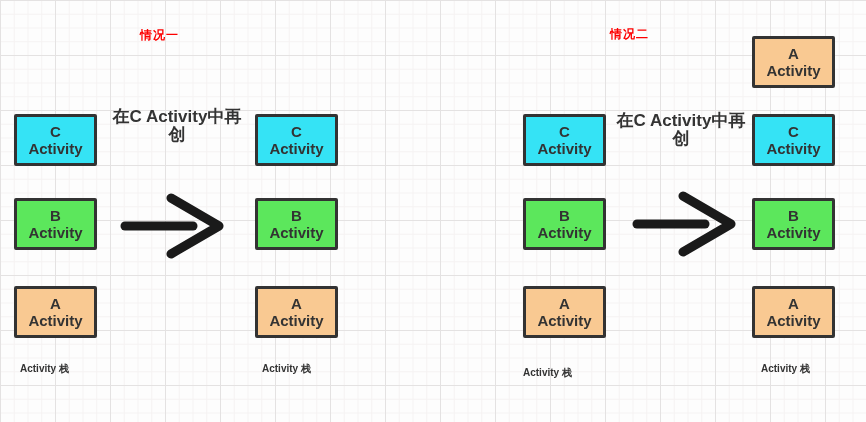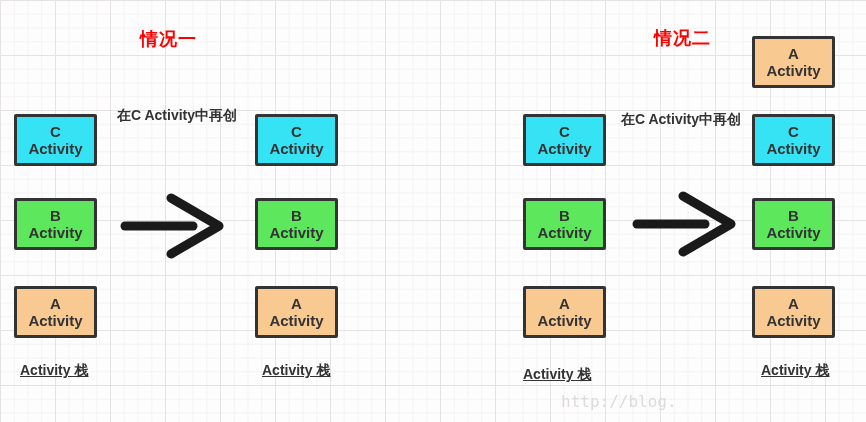--- a/index.html
+++ b/index.html
@@ -11,30 +11,30 @@
     background-color:#fdfdfd;
     background-image:
       linear-gradient(to right, #e4e2e2 1px, transparent 1px),
       linear-gradient(to bottom, #e4e2e2 1px, transparent 1px),
       linear-gradient(to right, #f5f2f2 1px, transparent 1px),
       linear-gradient(to bottom, #f5f2f2 1px, transparent 1px);
     background-size: 55px 55px, 55px 55px, 13.75px 13.75px, 13.75px 13.75px;
   }
   .title{
     position:absolute;
-    font-size:18px;font-weight:bold;
+    font-size:12px;font-weight:bold;
     color:var(--title-red);
     letter-spacing:1px;
   }
   .t1{left:140px;top:27px;}
-  .t2{left:654px;top:26px;text-align:center;}
+  .t2{left:610px;top:26px;text-align:center;}
   .instr{
     position:absolute;width:140px;
     text-align:center;
-    font-size:14px;font-weight:bold;
+    font-size:17px;font-weight:bold;
     color:var(--text);line-height:1.05;
   }
   .i1{left:107px;top:108px;}
   .i2{left:611px;top:112px;}
   .abox{
     position:absolute;
     width:83px;height:52px;
     box-sizing:border-box;
     border:3px solid var(--box-border);
     border-radius:2px;
@@ -45,23 +45,22 @@
     text-align:center;
   }
   .row0{top:36px;} .row1{top:114px;} .row2{top:198px;} .row3{top:286px;}
   .colA{left:14px;} .colB{left:255px;} .colC{left:523px;} .colD{left:752px;}
   .arrow{position:absolute;width:110px;height:72px;}
   .a1{left:119px;top:190px;}
   .a2{left:631px;top:188px;}
   .arrow path{stroke:var(--arrow);stroke-width:9;fill:none;stroke-linecap:round;stroke-linejoin:round;}
   .cap{
     position:absolute;
-    font-size:14px;font-weight:bold;
+    font-size:10px;font-weight:bold;
     color:var(--text);
-    text-decoration:underline;
   }
   .cap1{left:20px;top:362px;}
   .cap2{left:262px;top:362px;}
   .cap3{left:523px;top:366px;}
   .cap4{left:761px;top:362px;}
   .watermark{
     position:absolute;left:561px;top:392px;
     display:flex;align-items:baseline;white-space:pre;
   }
   .wm-prefix{
@@ -160,16 +159,15 @@
   </div>
   <div class="abox colD row3" style="background-color: var(--orange);">
     <span>A</span>
     <span>Activity</span>
   </div>
 
   <div class="cap cap3">Activity 栈</div>
   <div class="cap cap4">Activity 栈</div>
 
   <div class="watermark">
-    <span class="wm-prefix">http://blog.</span>
   </div>
 
 </div>
 
 </body></html>

